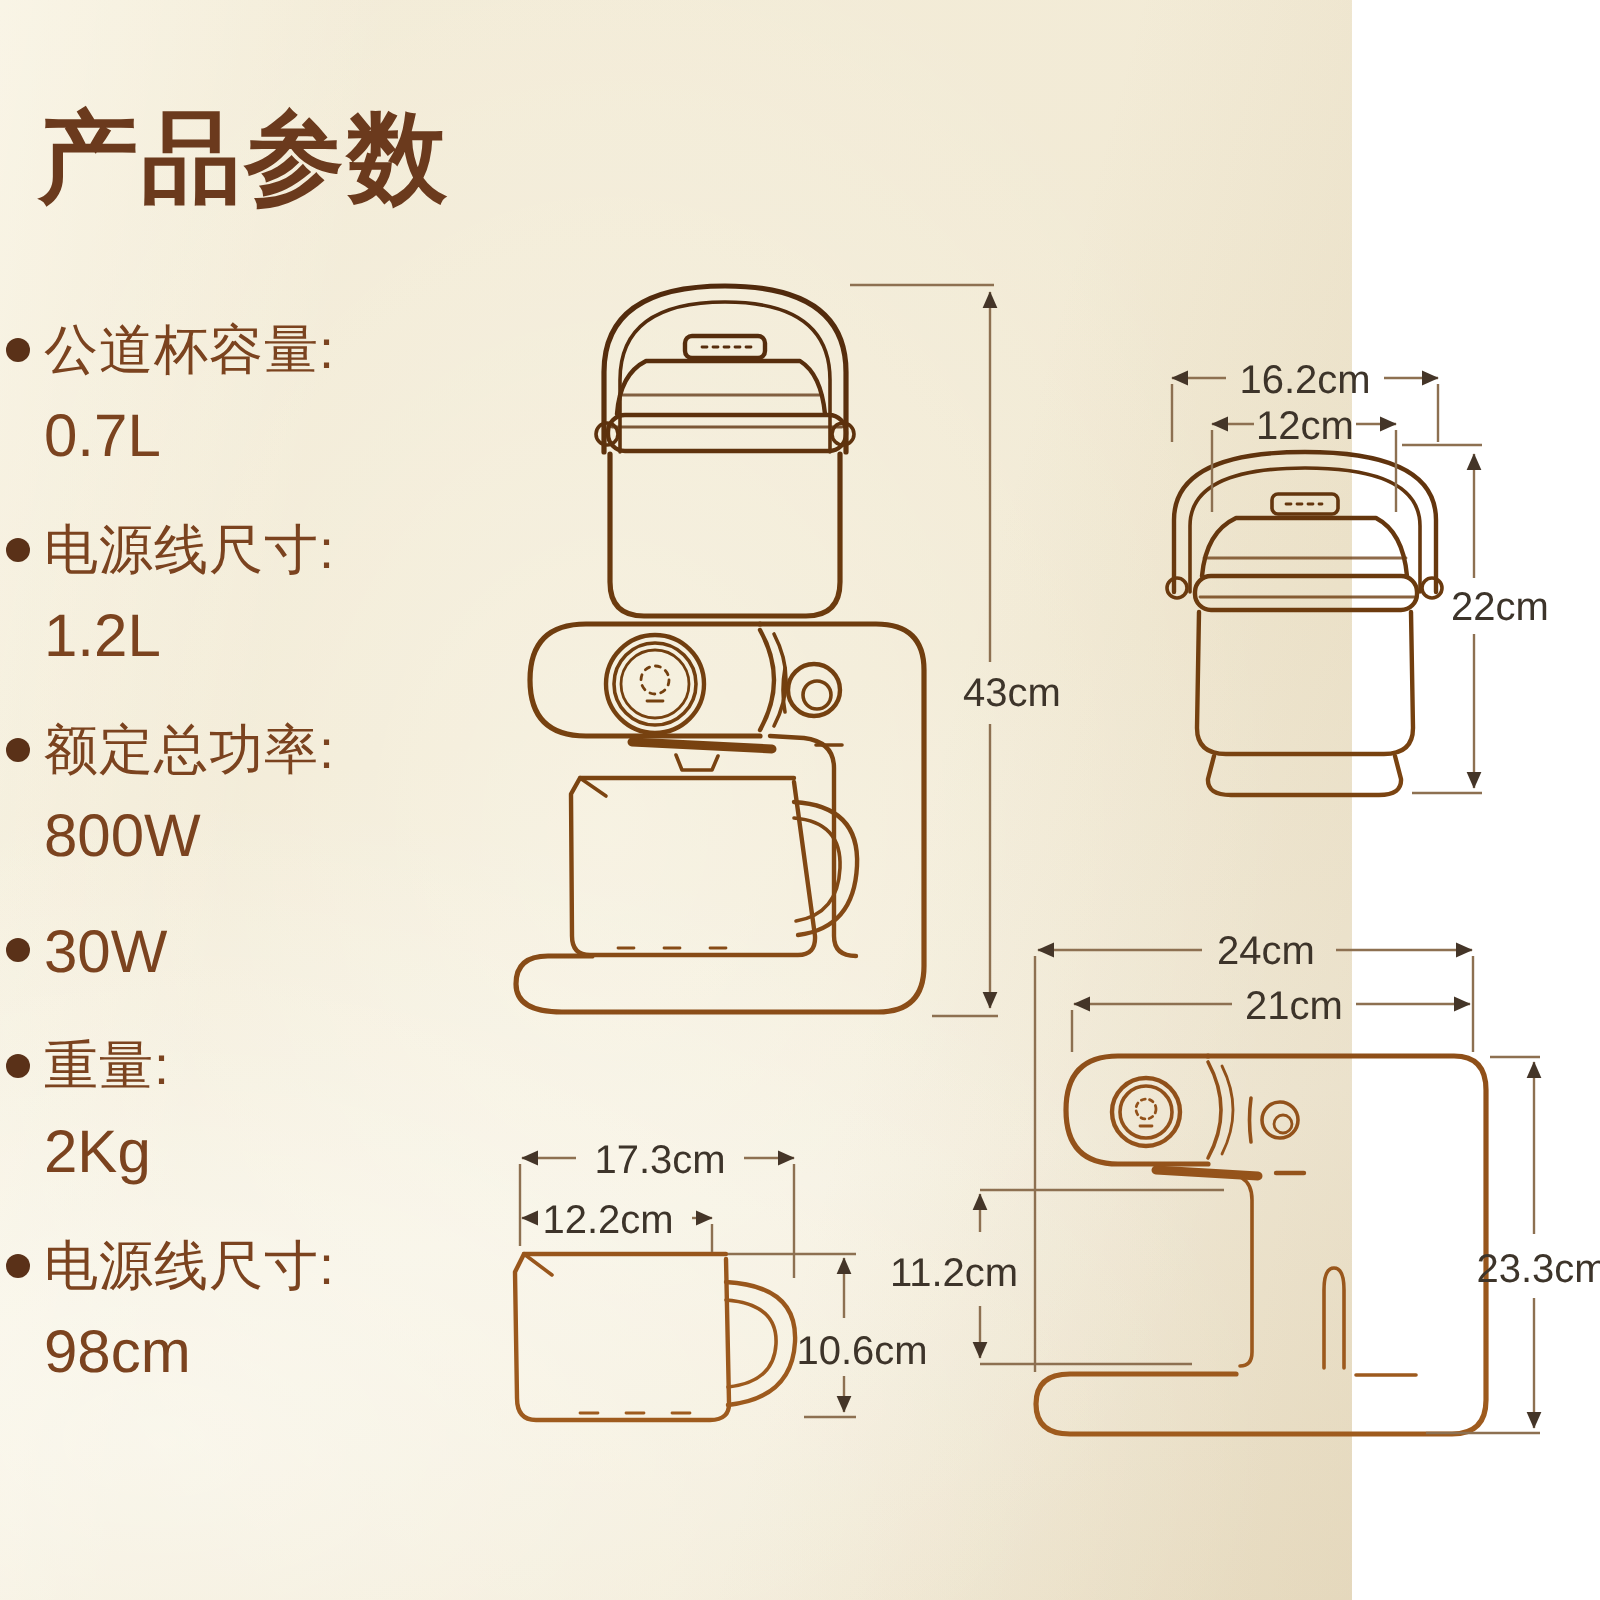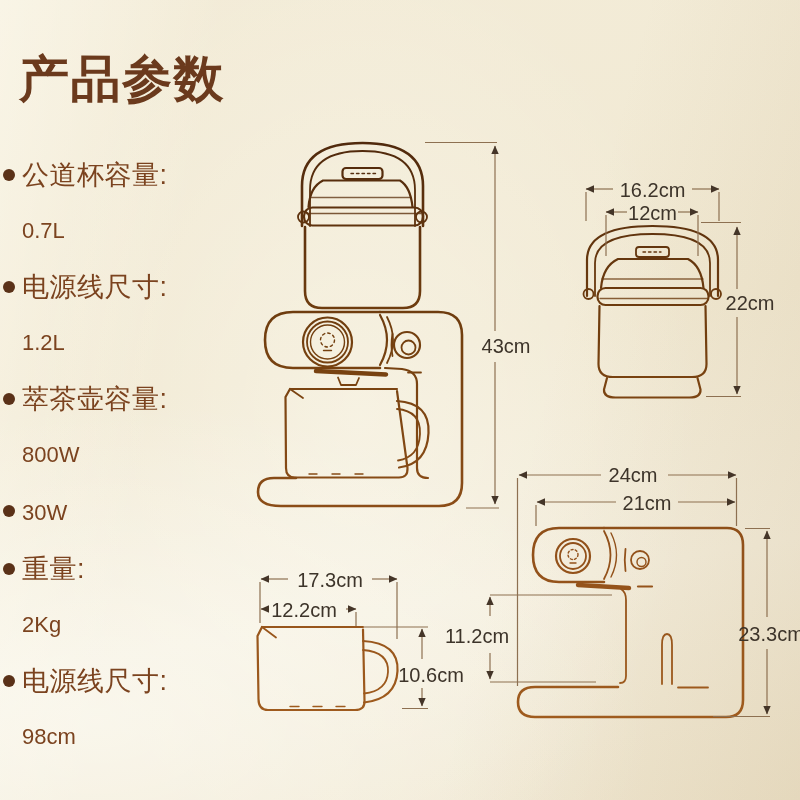--- a/index.html
+++ b/index.html
@@ -1,35 +1,35 @@
 <!DOCTYPE html>
 <html><head>
 <meta charset="utf-8">
 <style>
   html,body{margin:0;padding:0}
   body{width:800px;height:800px;overflow:hidden}
   .page{
-    position:relative;width:800px;height:800px;
+    position:relative;width:676px;height:800px;
     font-family:"Liberation Sans",sans-serif;
     background:
       radial-gradient(900px 520px at 12% 90%, rgba(255,255,250,.55), rgba(255,255,250,0) 62%),
       radial-gradient(620px 860px at 45% 52%, rgba(255,255,248,.38), rgba(255,255,248,0) 55%),
       linear-gradient(100deg, rgba(255,253,244,.50) 0%, rgba(255,253,244,0) 24%),
       linear-gradient(285deg, rgba(196,172,130,.24) 0%, rgba(196,172,130,0) 36%),
       linear-gradient(170deg,#f3ecd8 0%,#f1e9d3 45%,#f4eedd 72%,#efe6cf 100%);
   }
   .title{
     position:absolute;left:19px;top:46px;margin:0;
     font-size:50px;font-weight:900;letter-spacing:1.5px;color:#6b3a1d;
   }
   .specs{position:absolute;left:3px;top:158px;margin:0;padding:0;list-style:none}
   .spec{position:relative;padding-left:19px;margin-bottom:20px;color:#7b431f}
   .dot{position:absolute;left:0;top:11px;width:12px;height:12px;border-radius:50%;background:#5a3118}
   .lab{display:block;font-size:27px;line-height:34px;letter-spacing:.5px}
-  .val{display:block;font-size:22px;line-height:38px;margin-top:20px}
+  .val{display:block;font-size:30px;line-height:38px;margin-top:8px}
   svg.art{position:absolute;left:0;top:0}
   .ink{stroke:url(#ink);fill:none;stroke-linecap:round;stroke-linejoin:round}
   .w1{stroke-width:1.4}.w2{stroke-width:1.8}.w3{stroke-width:2.2}.w4{stroke-width:2.6}
   .thick{stroke-width:4.5}
   .dim{stroke:#8d7051;stroke-width:1.2;fill:none}
   .dimt{font-size:20px;fill:#3d342a;text-anchor:middle}
 </style>
 </head>
 <body>
 
@@ -43,21 +43,21 @@
       <span class="lab">公道杯容量:</span>
       <span class="val">0.7L</span>
     </li>
     <li class="spec">
       <span class="dot"></span>
       <span class="lab">电源线尺寸:</span>
       <span class="val">1.2L</span>
     </li>
     <li class="spec">
       <span class="dot"></span>
-      <span class="lab">萃茶壶容量:</span>
+      <span class="lab">额定总功率:</span>
       <span class="val">800W</span>
     </li>
     <li class="spec">
       <span class="dot"></span>
       <span class="val">30W</span>
     </li>
     <li class="spec">
       <span class="dot"></span>
       <span class="lab">重量:</span>
       <span class="val">2Kg</span>

